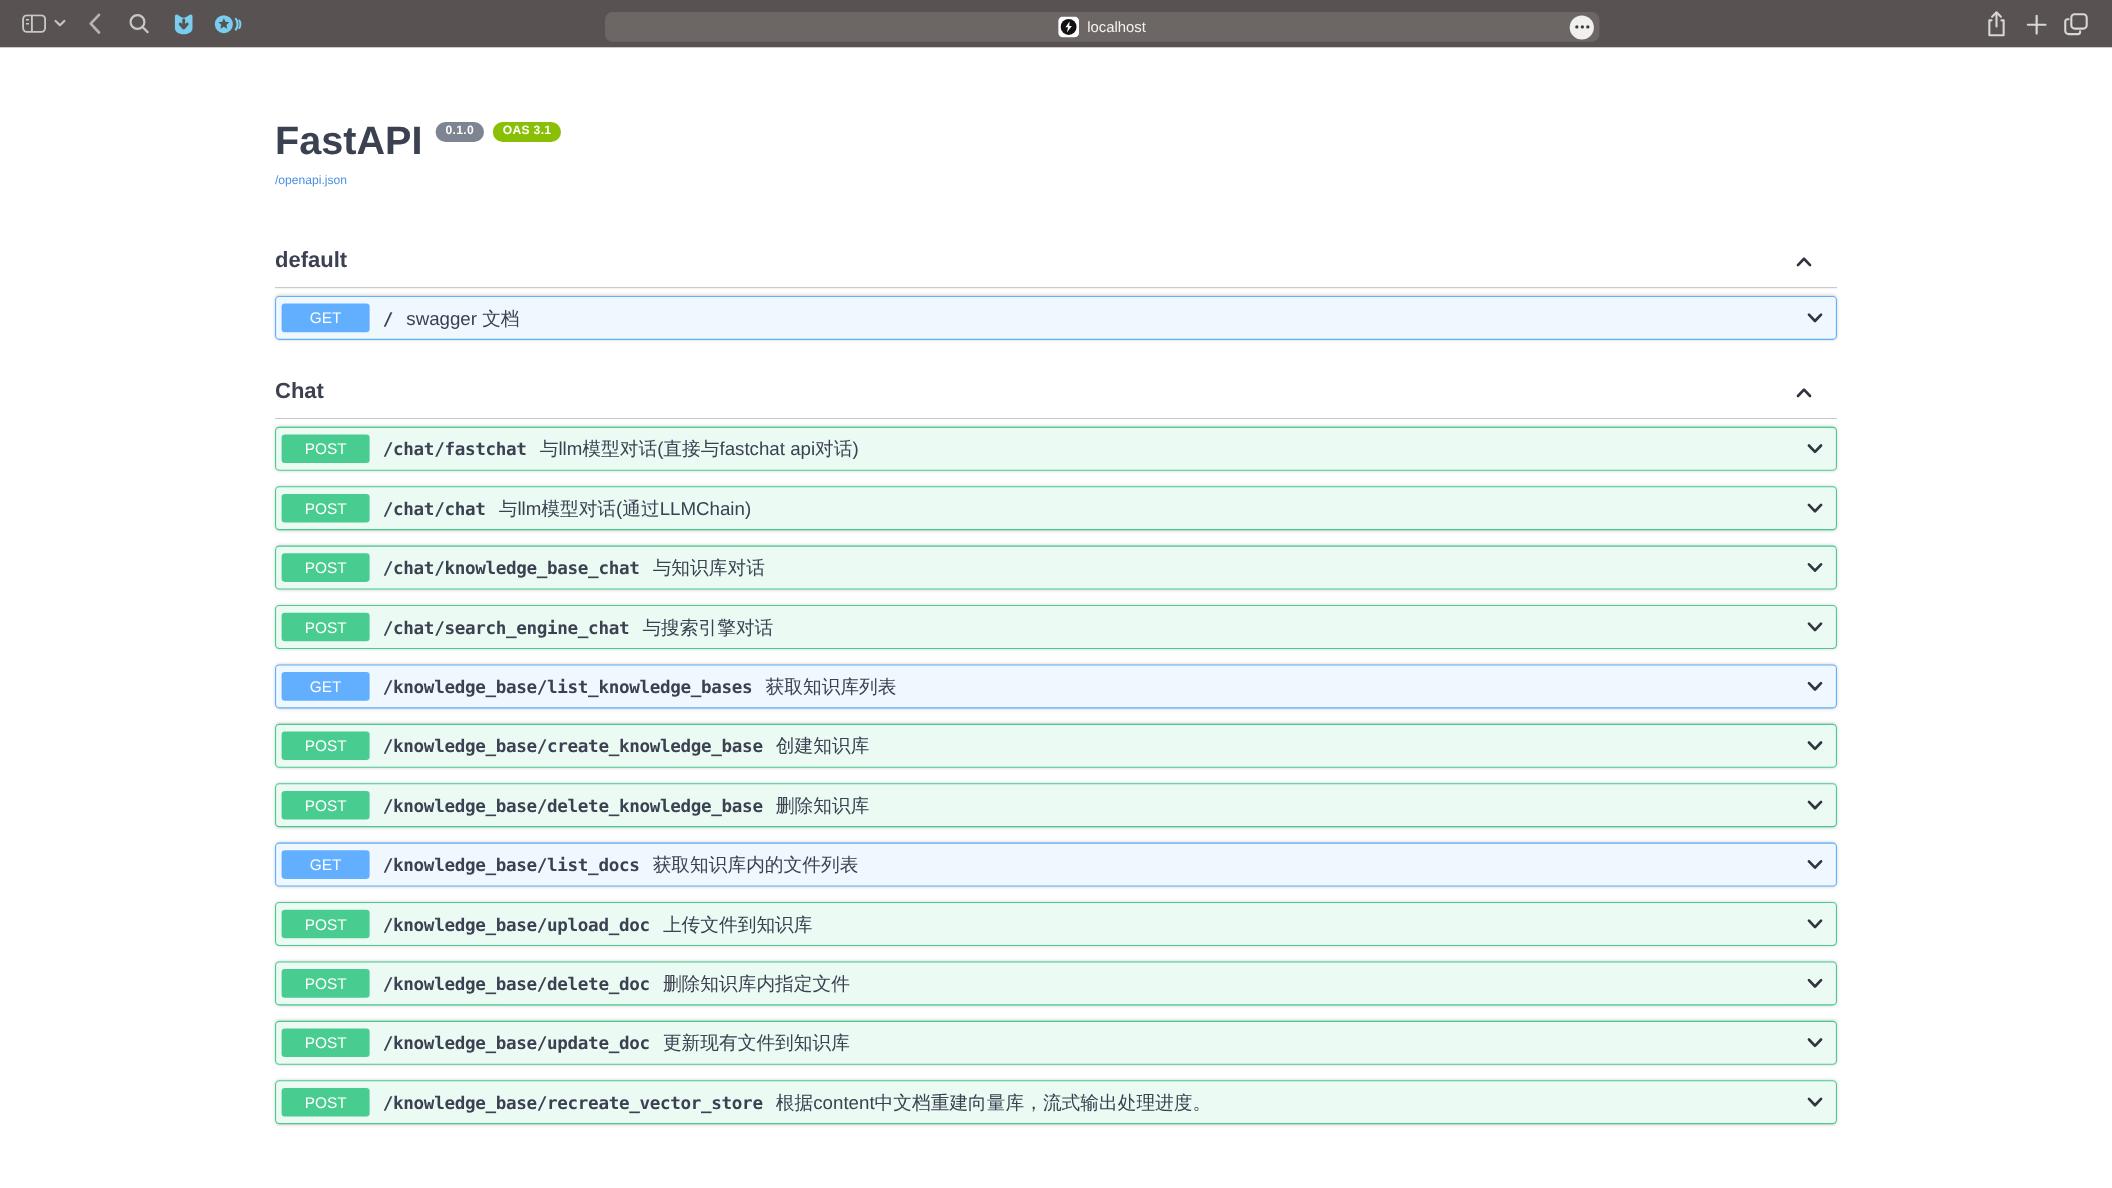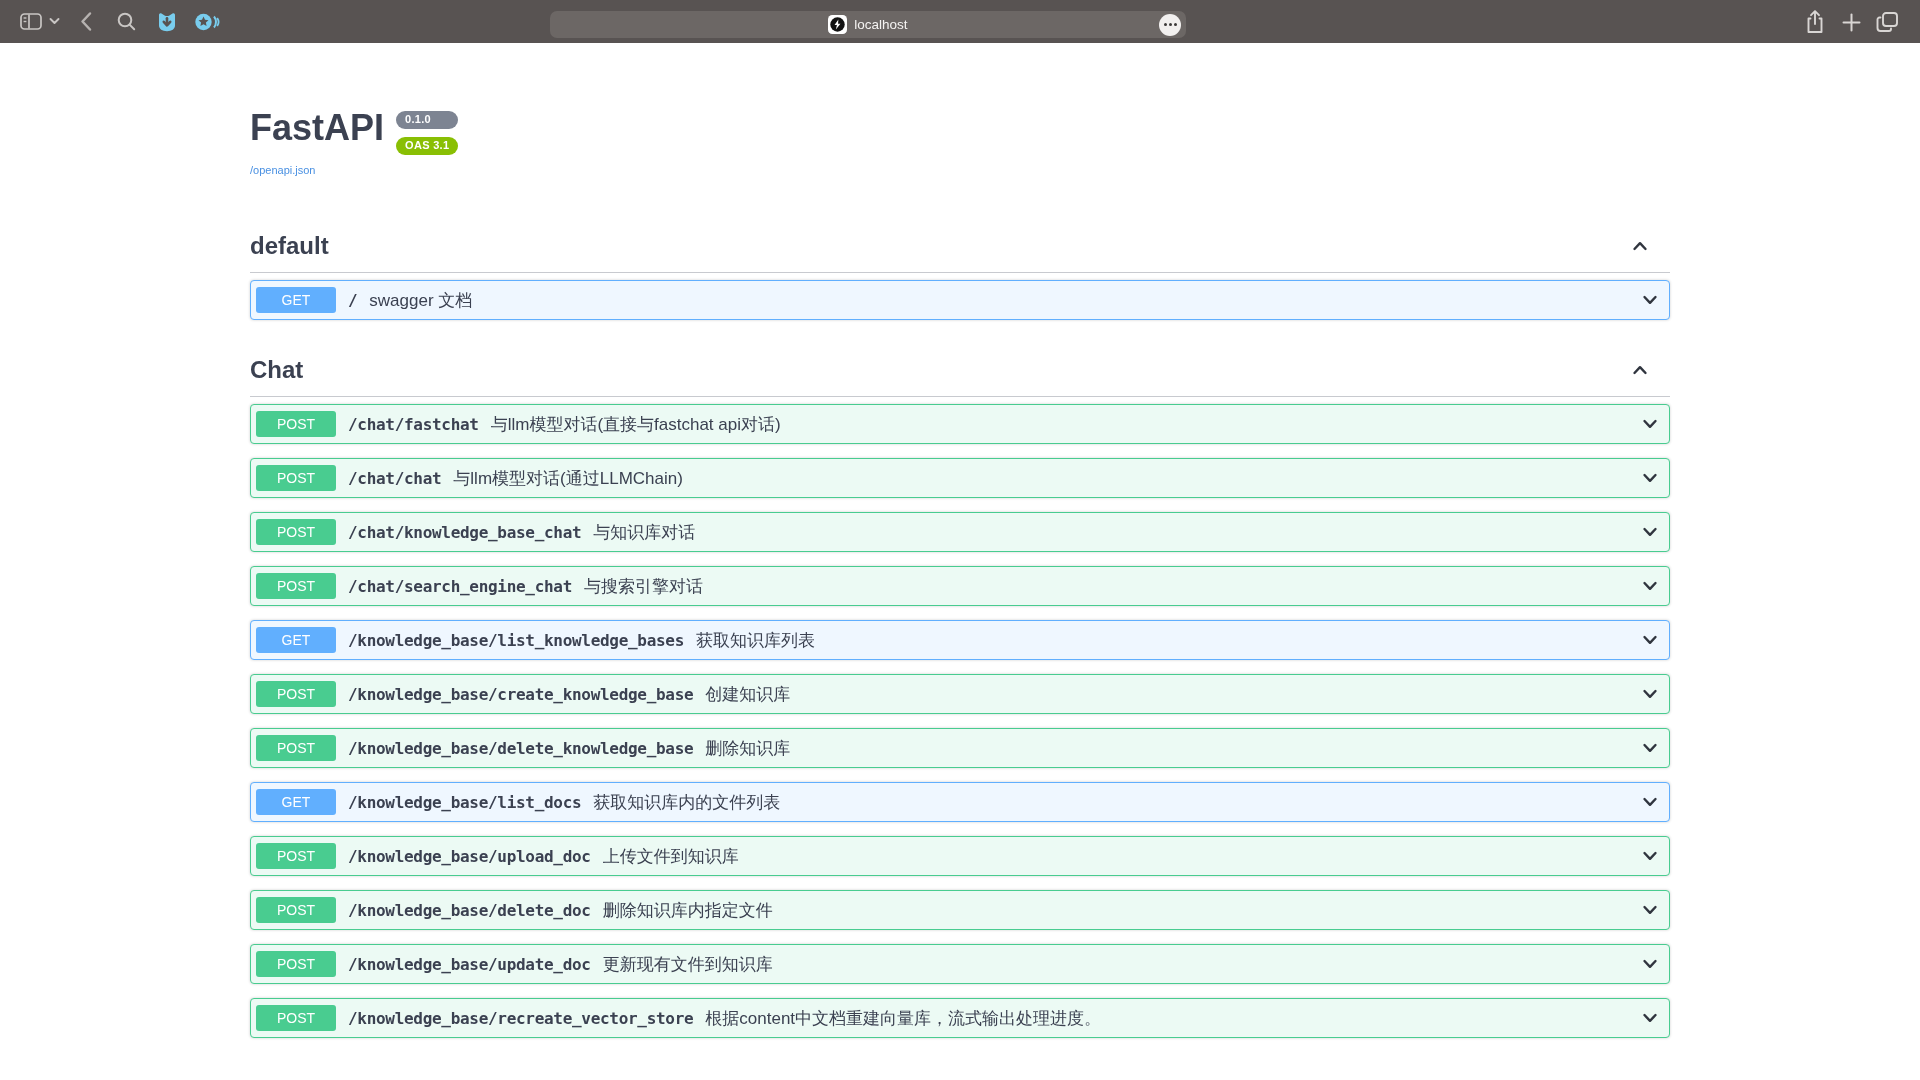--- a/index.html
+++ b/index.html
@@ -2,42 +2,42 @@
 <html><head>
 <meta charset="utf-8">
 <style>
   * { box-sizing: border-box; margin: 0; padding: 0; }
   html, body { width: 1920px; height: 1080px; overflow: hidden; background: #ffffff;
     font-family: "Liberation Sans", "DejaVu Sans", sans-serif; }
 
   
   .toolbar { position: relative; width: 1920px; height: 43px; background: #585352; }
   .tb { position: absolute; display: flex; align-items: center; justify-content: center; cursor: default; }
-  .addr-field { position: absolute; left: 550px; top: 11px; width: 636px; height: 27px;
+  .addr-field { position: absolute; left: 550px; top: 11px; width: 904px; height: 27px;
     background: #6c6765; border-radius: 7px; display: flex; align-items: center; justify-content: center; }
   .addr-center { display: flex; align-items: center; gap: 7px; }
   .addr-text { color: #f5f3f2; font-size: 13.5px; }
   .ellipsis-btn { position: absolute; right: 5px; top: 2.5px; width: 22px; height: 22px; border-radius: 50%;
     background: #f2f0ef; display: flex; align-items: center; justify-content: center; gap: 2px; }
   .ellipsis-btn i { width: 3px; height: 3px; border-radius: 50%; background: #3c3a39; display: block; }
 
   
   .wrapper { width: 1420px; margin: 0 auto; }
   .info { margin-top: 63px; margin-bottom: 34px; }
   .api-title { font-size: 36px; font-weight: bold; color: #3b4151; line-height: 1.2;
     display: flex; align-items: flex-start; }
-  .badges { display: flex; gap: 8px; margin: 5px 0 0 12px; flex-direction: column; }
+  .badges { display: flex; gap: 8px; margin: 5px 0 0 12px; }
   .pill { border-radius: 57px; padding: 3px 9px 4px 9px; font-size: 11px; font-weight: bold; color: #ffffff;
     letter-spacing: .3px; line-height: 1; display: inline-block; }
   .spec-link { margin-top: 9px; font-size: 11px; }
   .spec-link a { color: #4990e2; text-decoration: none; }
 
   .tag-header { display: flex; align-items: center; justify-content: space-between;
     padding: 22px 0 12px 0; border-bottom: 1px solid rgba(59,65,81,.28); cursor: pointer; }
-  .tag-title { font-size: 24px; font-weight: bold; color: #3b4151; }
+  .tag-title { font-size: 20px; font-weight: bold; color: #3b4151; }
   .tag-chevron { margin-right: 20px; display: flex; align-items: center; }
 
   .rows { margin-top: 7px; }
   .opblock { height: 40px; border-radius: 4px; margin-bottom: 14px; display: flex; align-items: center;
     padding: 0 9px 0 5px; gap: 0; border: 1px solid; box-shadow: 0 0 3px rgba(0,0,0,.19); cursor: pointer; }
   .opblock.get  { background: #eff7ff; border-color: #61affe; }
   .opblock.post { background: #ecfaf4; border-color: #49cc90; }
   .op-method { min-width: 80px; text-align: center; padding: 6px 0; border-radius: 3px;
     font-size: 14px; font-weight: normal; color: #ffffff; line-height: 1; }
   .op-path { margin-left: 12px; font-family: "DejaVu Sans Mono", "Liberation Mono", monospace;

